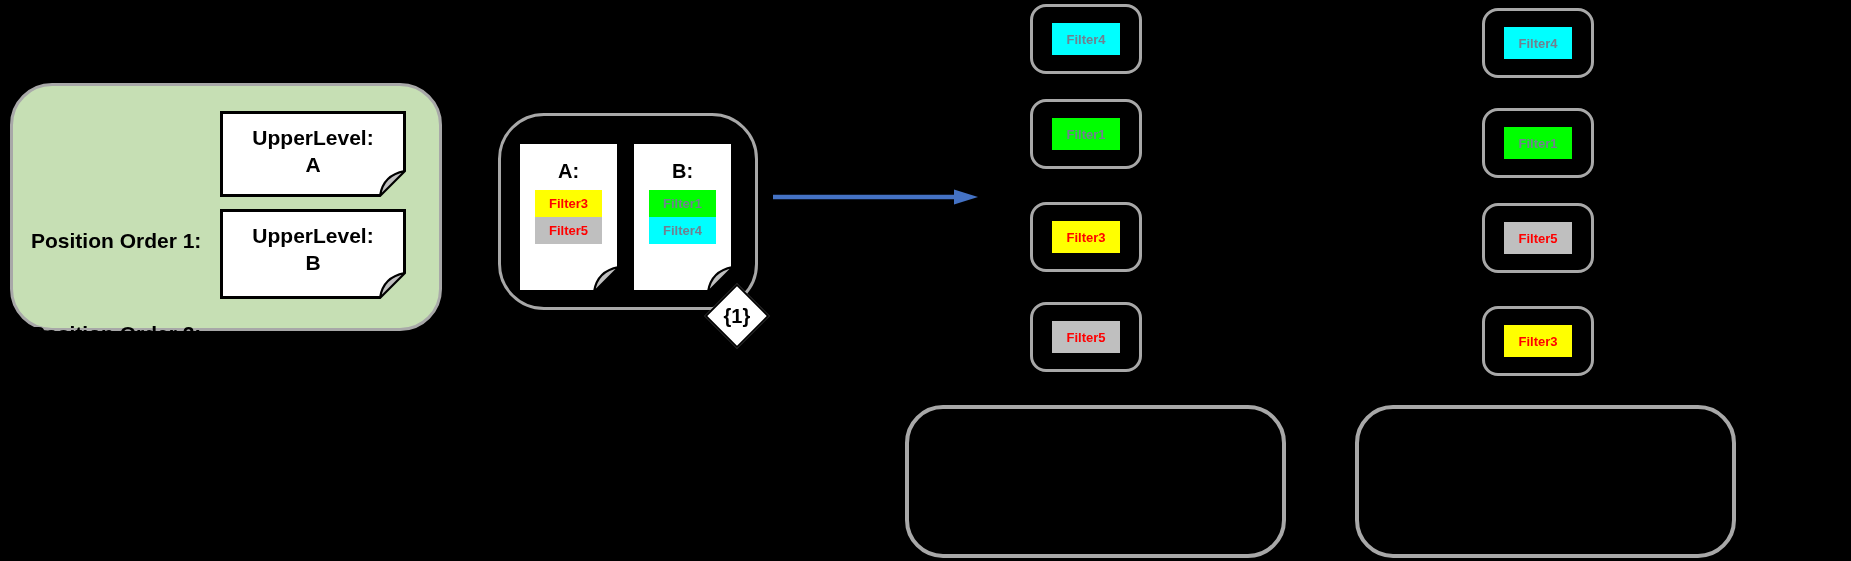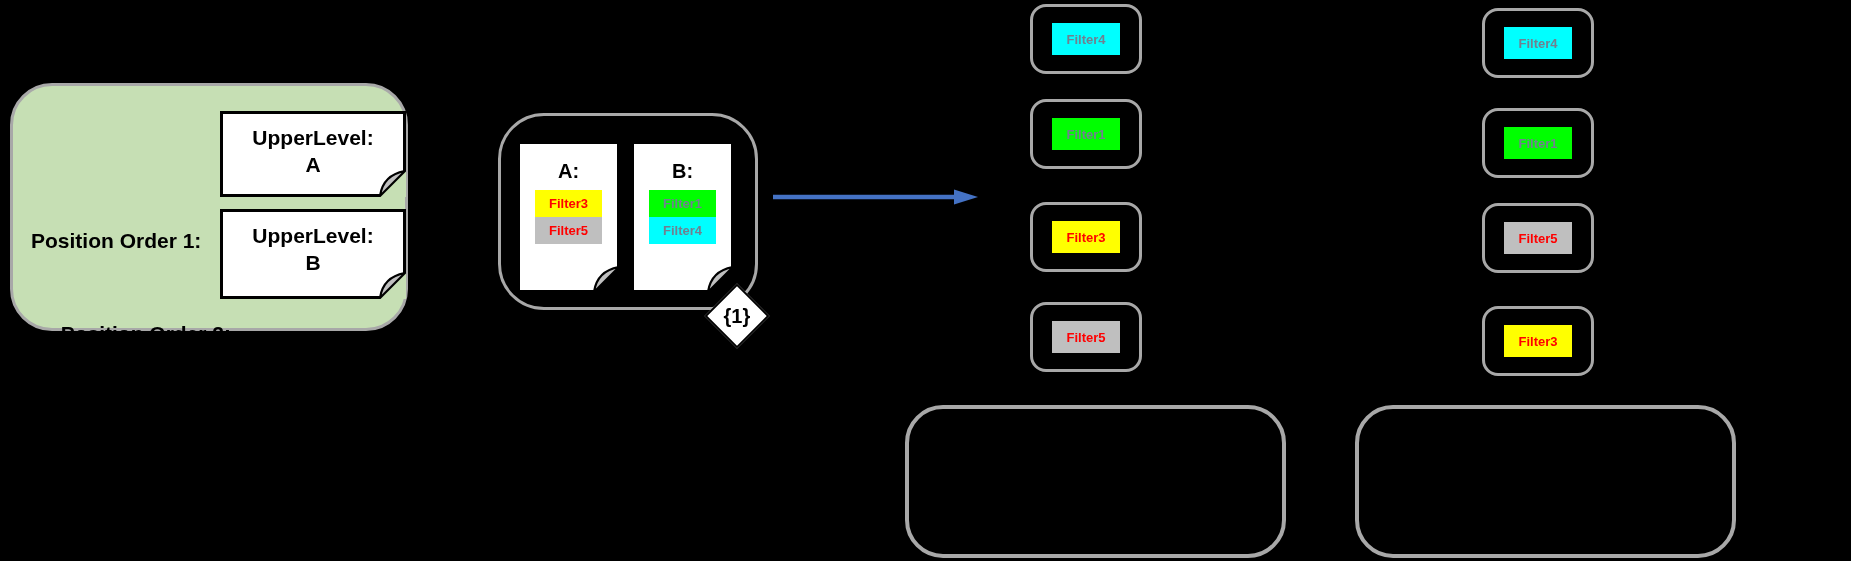--- a/index.html
+++ b/index.html
@@ -1,24 +1,24 @@
 <!DOCTYPE html>
 <html><head>
 <meta charset="utf-8">
 <style>
   html,body{margin:0;padding:0;background:#000;}
   #stage{position:relative;width:1851px;height:561px;background:#000;overflow:hidden;
          font-family:"Liberation Sans",sans-serif;}
 
   
-  .legend-panel{position:absolute;left:10px;top:83px;width:398px;height:248px;
+  .legend-panel{position:absolute;left:10px;top:83px;width:432px;height:248px;
     background:#c6dfb4;border:3px solid #a8a8a8;border-radius:42px;box-sizing:border-box;}
   .row-label{position:absolute;left:18px;width:200px;font-size:21px;font-weight:bold;color:#000;line-height:28px;}
   .row-label.r1{top:141px;}
-  .row-label.r2{top:234px;text-align:right;}
+  .row-label.r2{top:234px;}
 
   
   .note{position:absolute;background:#fff;border:3px solid #000;box-sizing:border-box;}
   .note .fold{position:absolute;right:-3px;bottom:-3px;width:27px;height:27px;}
   .note-lines{position:absolute;left:0;right:0;top:10px;text-align:center;
     font-weight:bold;color:#000;font-size:21px;line-height:27px;}
   .note-a{left:220px;top:111px;width:186px;height:86px;}
   .note-b{left:220px;top:209px;width:186px;height:90px;}
 
   

